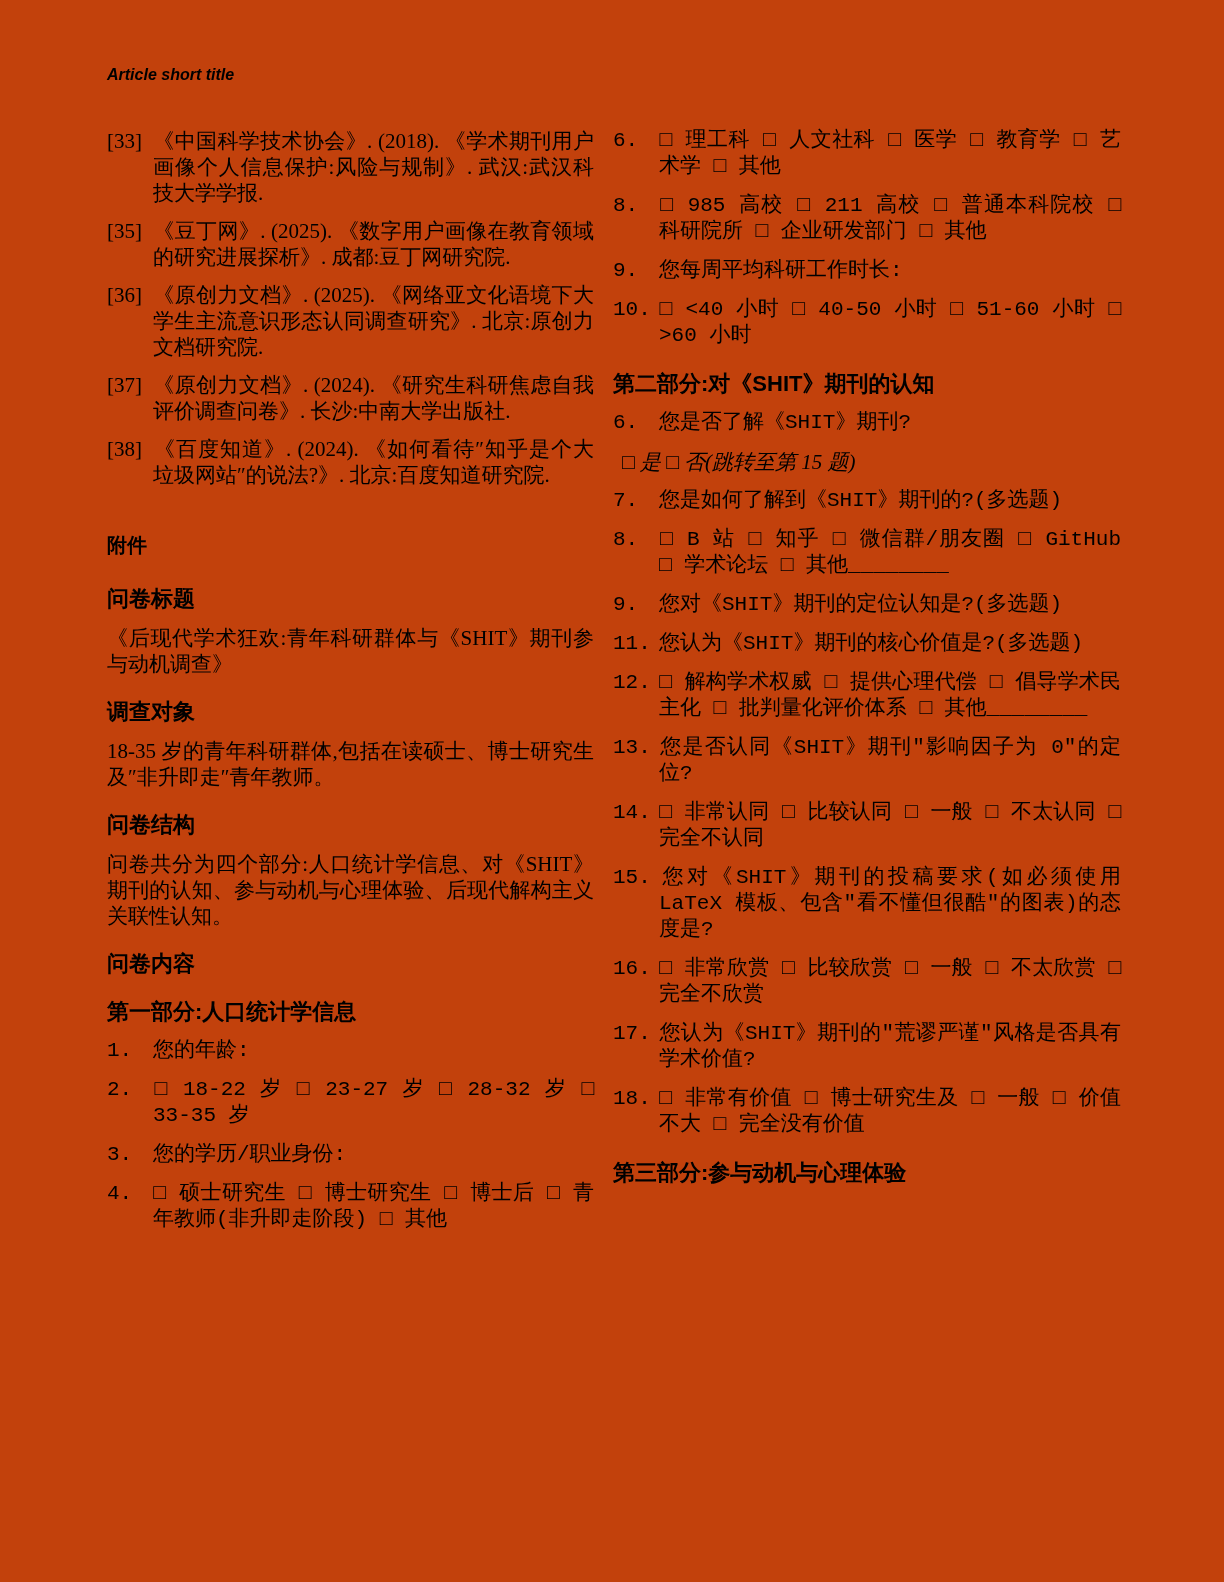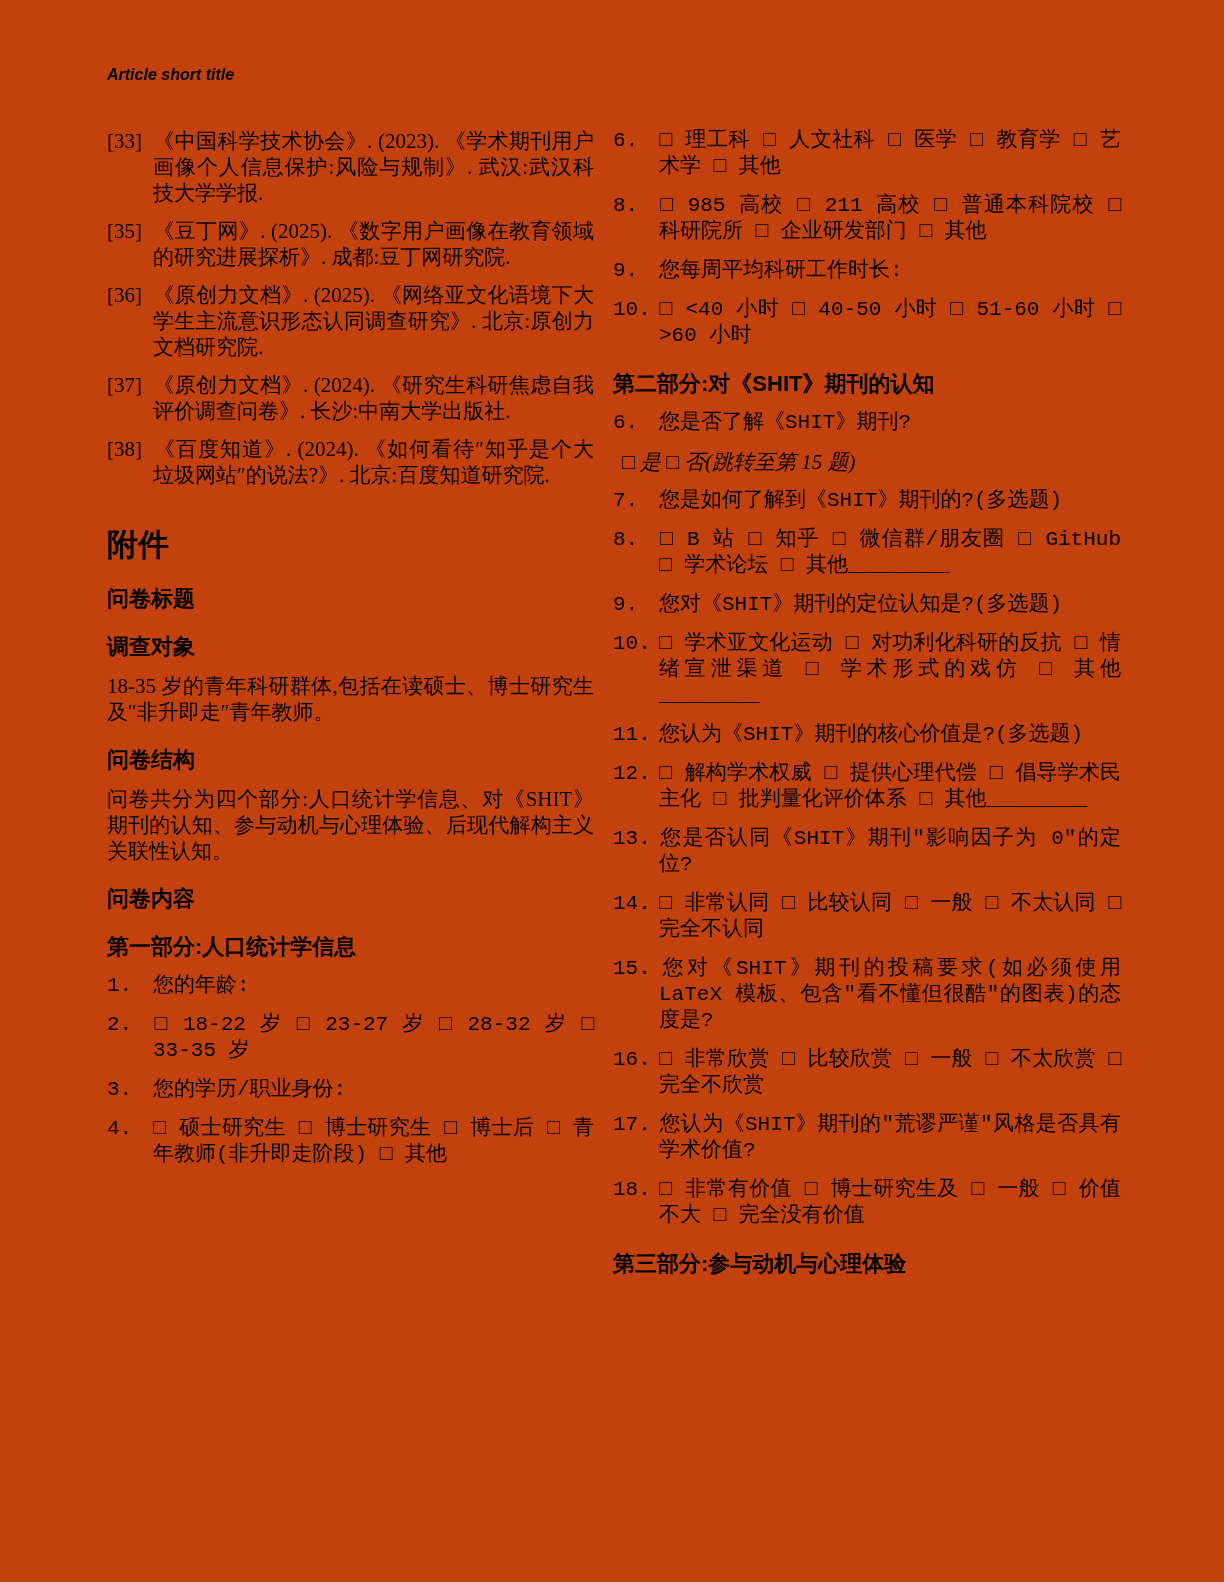--- a/index.html
+++ b/index.html
@@ -30,21 +30,21 @@
   .ref {
     padding-left: 46px;
     margin: 0 0 12px 0;
     text-align: justify;
   }
   .ref-label { display: inline-block; width: 46px; margin-left: -46px; }
 
   .appendix-title {
     font-family: "Liberation Sans", "DejaVu Sans", sans-serif;
     font-weight: bold;
-    font-size: 31px;
+    font-size: 20px;
     line-height: 34px;
     margin: 40px 0 24px 0;
   }
   .subhead, .part-head {
     font-family: "Liberation Sans", "DejaVu Sans", sans-serif;
     font-weight: bold;
     font-size: 22px;
     line-height: 26px;
     margin: 22px 0 13px 0;
   }
@@ -69,21 +69,21 @@
 
 <div class="page">
 
   <div class="running-head">Article short title</div>
 
   <div class="col col-left">
 
     <div>
 
         <div class="ref">
-          <span class="ref-label">[33]</span><span>《中国科学技术协会》. (2023). 《学术期刊用户画像个人信息保护:风险与规制》. 武汉:武汉科技大学学报.</span>
+          <span class="ref-label">[33]</span><span>《中国科学技术协会》. (2018). 《学术期刊用户画像个人信息保护:风险与规制》. 武汉:武汉科技大学学报.</span>
         </div>
 
 
         <div class="ref">
           <span class="ref-label">[35]</span><span>《豆丁网》. (2025). 《数字用户画像在教育领域的研究进展探析》. 成都:豆丁网研究院.</span>
         </div>
 
         <div class="ref">
           <span class="ref-label">[36]</span><span>《原创力文档》. (2025). 《网络亚文化语境下大学生主流意识形态认同调查研究》. 北京:原创力文档研究院.</span>
         </div>
@@ -93,20 +93,21 @@
         </div>
 
         <div class="ref">
           <span class="ref-label">[38]</span><span>《百度知道》. (2024). 《如何看待″知乎是个大垃圾网站″的说法?》. 北京:百度知道研究院.</span>
         </div>
       </div>
 
     <div class="appendix-title">附件</div>
 
     <div class="subhead">问卷标题</div>
+    <div class="para">《后现代学术狂欢:青年科研群体与《SHIT》期刊参与动机调查》</div>
 
     <div class="subhead">调查对象</div>
     <div class="para">18-35 岁的青年科研群体,包括在读硕士、博士研究生及″非升即走″青年教师。</div>
 
     <div class="subhead">问卷结构</div>
     <div class="para">问卷共分为四个部分:人口统计学信息、对《SHIT》期刊的认知、参与动机与心理体验、后现代解构主义关联性认知。</div>
 
     <div class="subhead">问卷内容</div>
 
     <div class="part-head">第一部分:人口统计学信息</div>
@@ -170,23 +171,20 @@
         </div>
 
         <div class="q-item">
           <span class="q-num">8.</span><span>□ B 站 □ 知乎 □ 微信群/朋友圈 □ GitHub □ 学术论坛 □ 其他________</span>
         </div>
 
         <div class="q-item">
           <span class="q-num">9.</span><span>您对《SHIT》期刊的定位认知是?(多选题)</span>
         </div>
 
-        <div class="q-item">
-          <span class="q-num">10.</span><span>□ 学术亚文化运动 □ 对功利化科研的反抗 □ 情绪宣泄渠道 □ 学术形式的戏仿 □ 其他________</span>
-        </div>
 
         <div class="q-item">
           <span class="q-num">11.</span><span>您认为《SHIT》期刊的核心价值是?(多选题)</span>
         </div>
 
         <div class="q-item">
           <span class="q-num">12.</span><span>□ 解构学术权威 □ 提供心理代偿 □ 倡导学术民主化 □ 批判量化评价体系 □ 其他________</span>
         </div>
 
         <div class="q-item">

